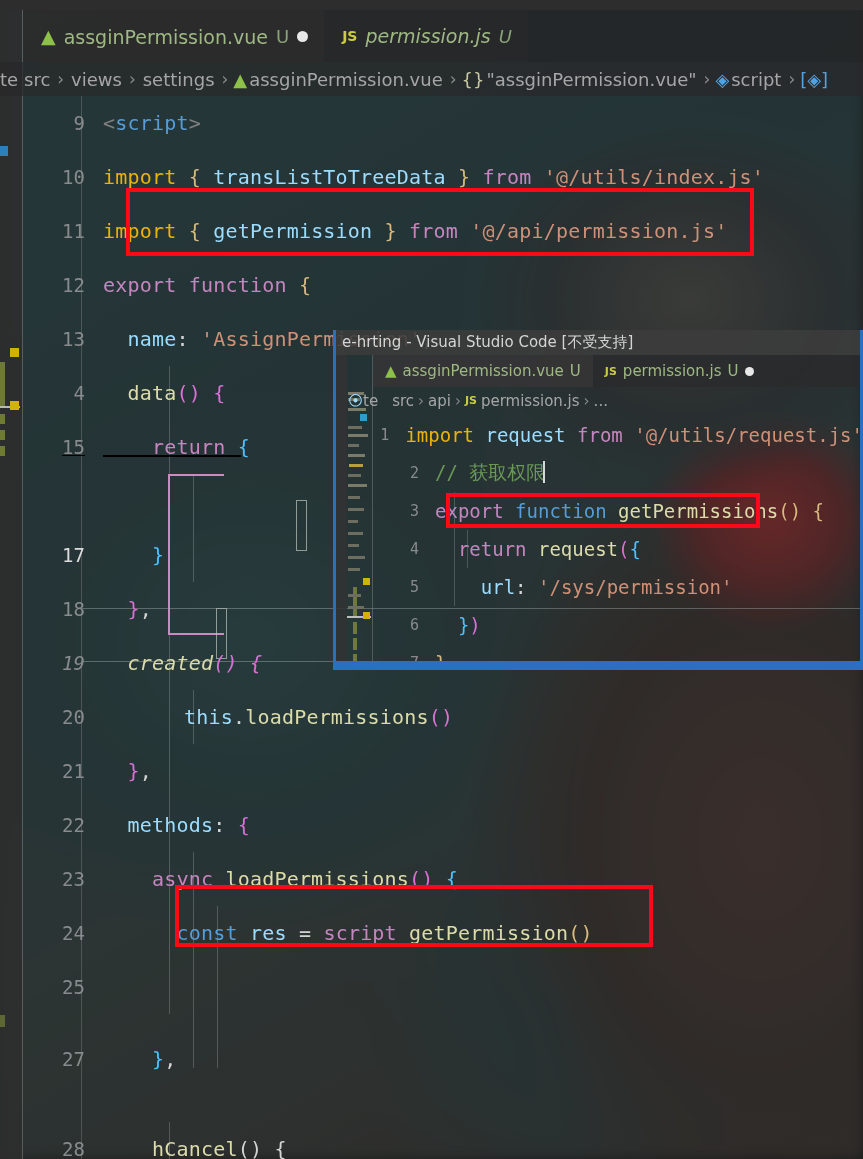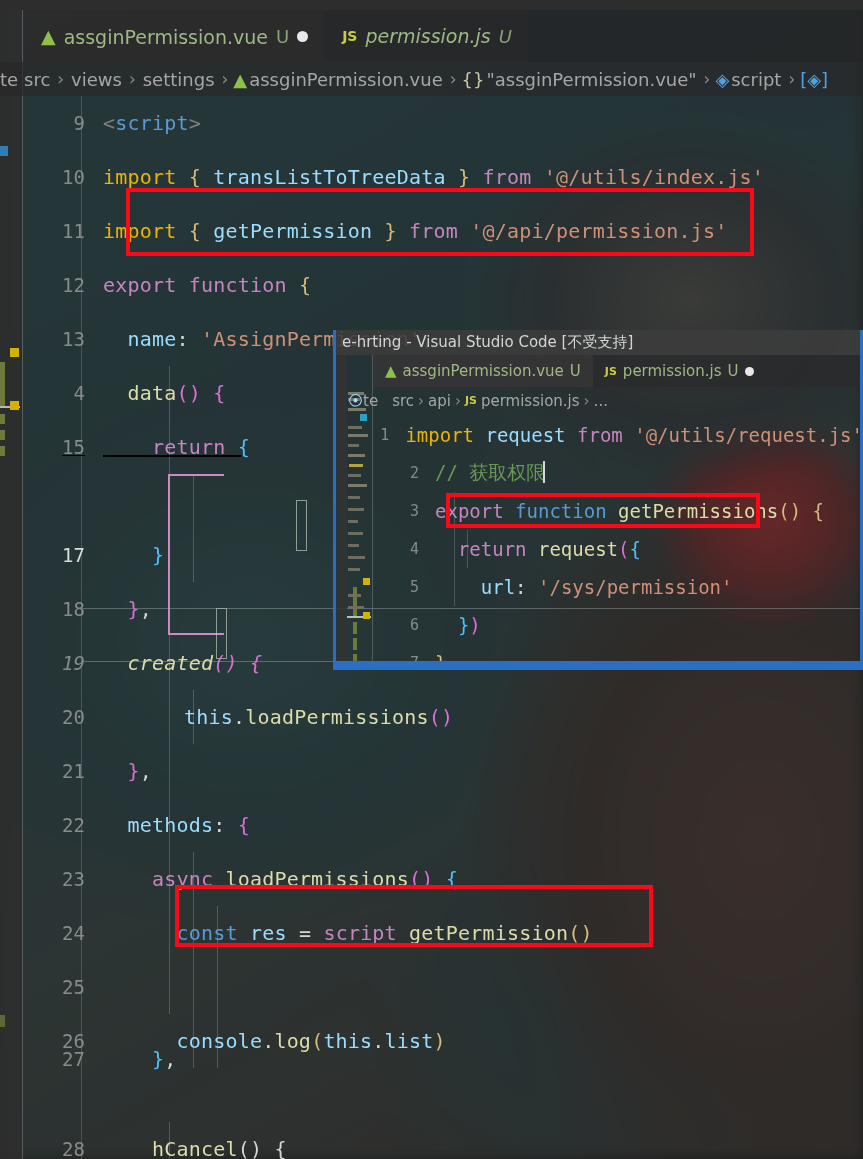--- a/index.html
+++ b/index.html
@@ -396,24 +396,20 @@
 
     <div class="code-line" style="top:810px;">
       <span class="ln">24</span>
       <span class="code">      <span class="k-const">const</span> <span class="ident-b">res</span> <span class="plain">=</span> <span class="k-await">script</span> <span class="fn">getPermission</span><span class="paren-y">()</span></span>
     </div>
 
     <div class="code-line" style="top:864px;">
       <span class="ln">25</span>
     </div>
 
-    <div class="code-line" style="top:918px;">
-      <span class="ln">26</span>
-      <span class="code">      <span class="ident-b">console</span><span class="plain">.</span><span class="fn">log</span><span class="paren-y">(</span><span class="ident-b">this</span><span class="plain">.</span><span class="ident-b">list</span><span class="paren-y">)</span></span>
-    </div>
 
     <div class="code-line" style="top:936px;">
       <span class="ln">27</span>
       <span class="code">    <span class="brace-b">}</span><span class="plain">,</span></span>
     </div>
 
     <div class="code-line" style="top:1026px;">
       <span class="ln">28</span>
       <span class="code">    <span class="fn">hCancel</span><span class="plain">()</span> <span class="plain">{</span></span>
     </div>

